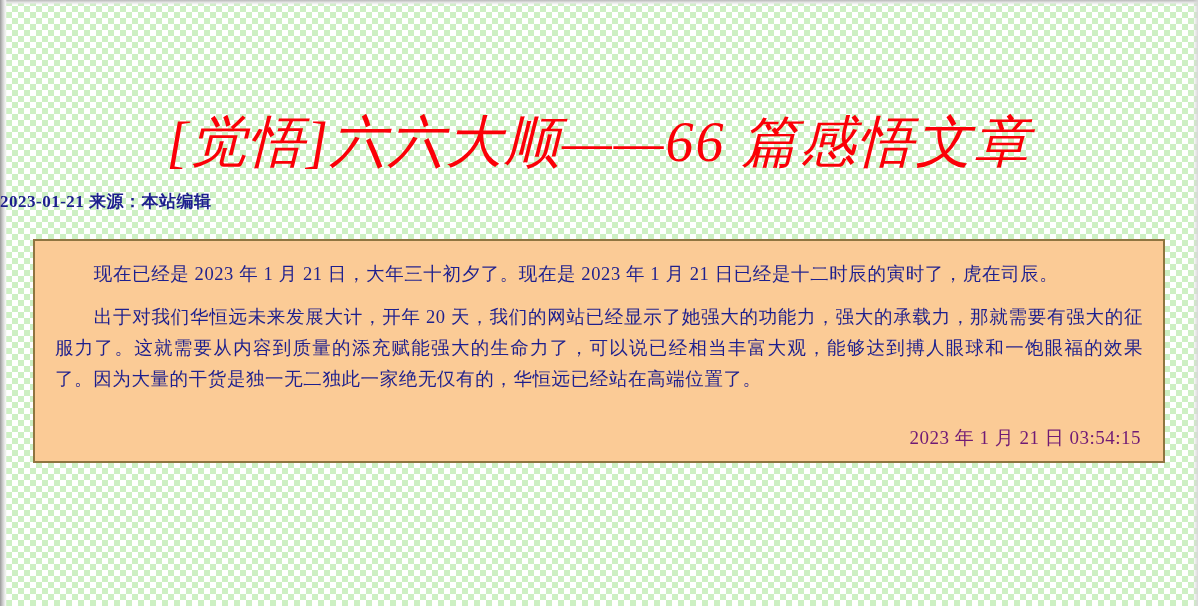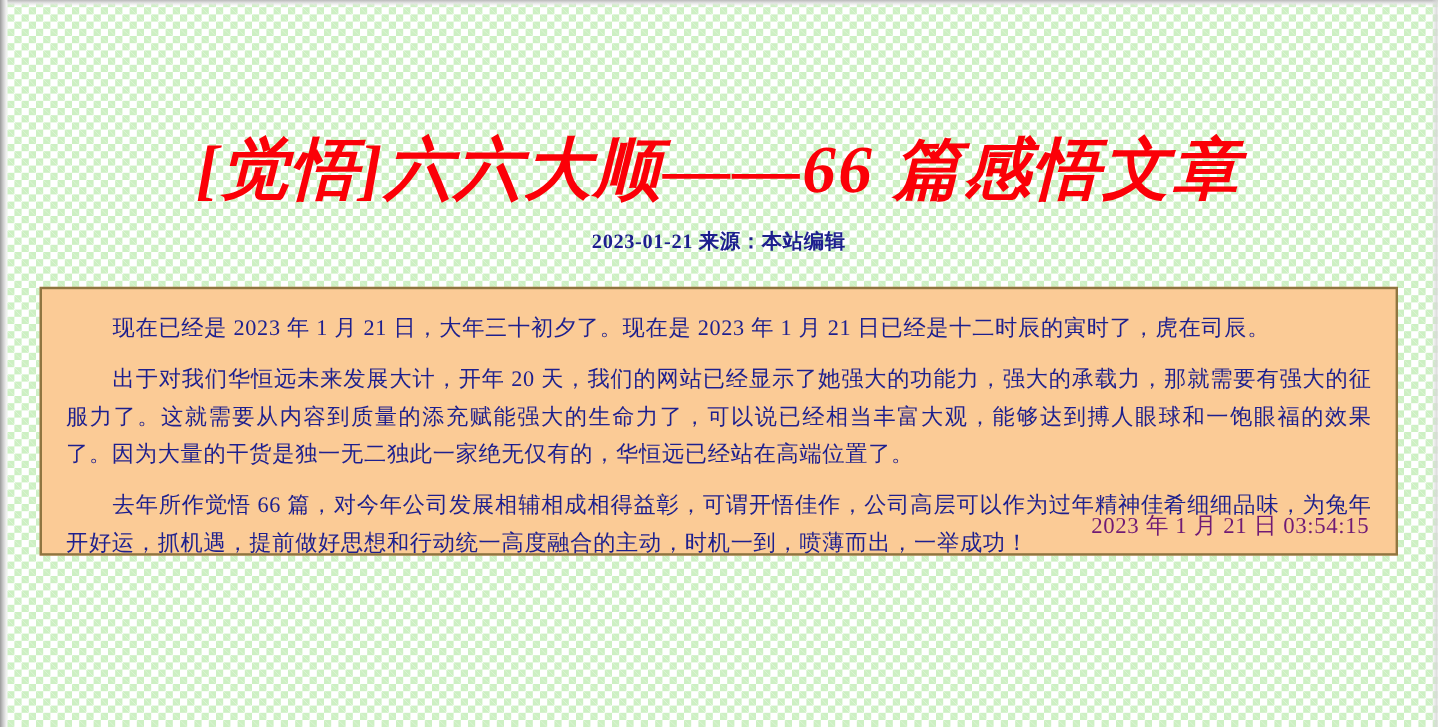--- a/index.html
+++ b/index.html
@@ -53,34 +53,33 @@
   
   #headline {
     position: absolute;
     left: 0;
     right: 0;
     top: 74px;
     text-align: center;
     color: #fb0007;
     font-family: "Liberation Serif", "DejaVu Serif", serif;
     font-size: 56px;
-    font-weight: 700;
+    font-weight: 400;
     font-style: italic;
     letter-spacing: 2px;
     white-space: nowrap;
     line-height: 1.08;
   }
 
   
   #byline {
     position: absolute;
     left: 0;
     right: 0;
     top: 190px;
-    text-align: center;
     color: #1d1f8e;
     font-family: "Liberation Serif", "DejaVu Serif", serif;
     font-size: 17px;
     font-weight: 700;
     letter-spacing: 0.5px;
   }
 
   
   #article {
     position: absolute;
@@ -130,19 +129,18 @@
   <h1 id="headline">[觉悟]六六大顺——66 篇感悟文章</h1>
 
   <div id="byline">2023-01-21 来源：本站编辑</div>
 
   <div id="article">
 
     <p class="para">现在已经是 2023 年 1 月 21 日，大年三十初夕了。现在是 2023 年 1 月 21 日已经是十二时辰的寅时了，虎在司辰。</p>
 
     <p class="para">出于对我们华恒远未来发展大计，开年 20 天，我们的网站已经显示了她强大的功能力，强大的承载力，那就需要有强大的征服力了。这就需要从内容到质量的添充赋能强大的生命力了，可以说已经相当丰富大观，能够达到搏人眼球和一饱眼福的效果了。因为大量的干货是独一无二独此一家绝无仅有的，华恒远已经站在高端位置了。</p>
 
-    <p class="para">去年所作觉悟 66 篇，对今年公司发展相辅相成相得益彰，可谓开悟佳作，公司高层可以作为过年精神佳肴细细品味，为兔年开好运，抓机遇，提前做好思想和行动统一高度融合的主动，时机一到，喷薄而出，一举成功！</p>
 
     <div id="timestamp">2023 年 1 月 21 日 03:54:15</div>
 
   </div>
 
 </div>
 
 </body></html>

